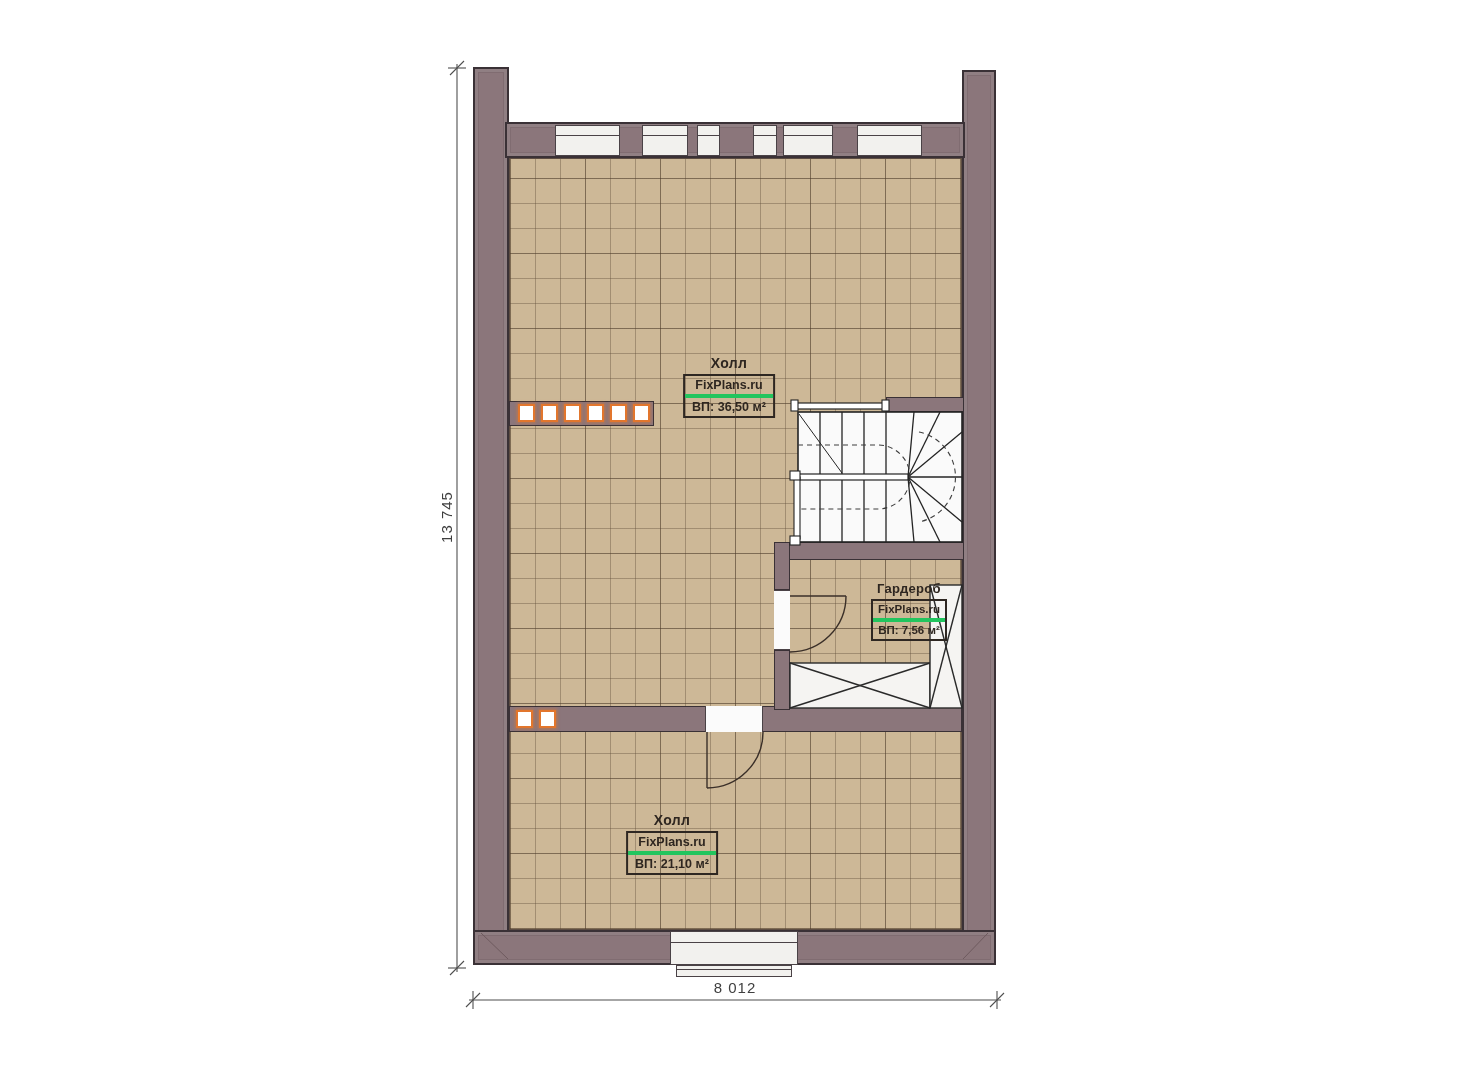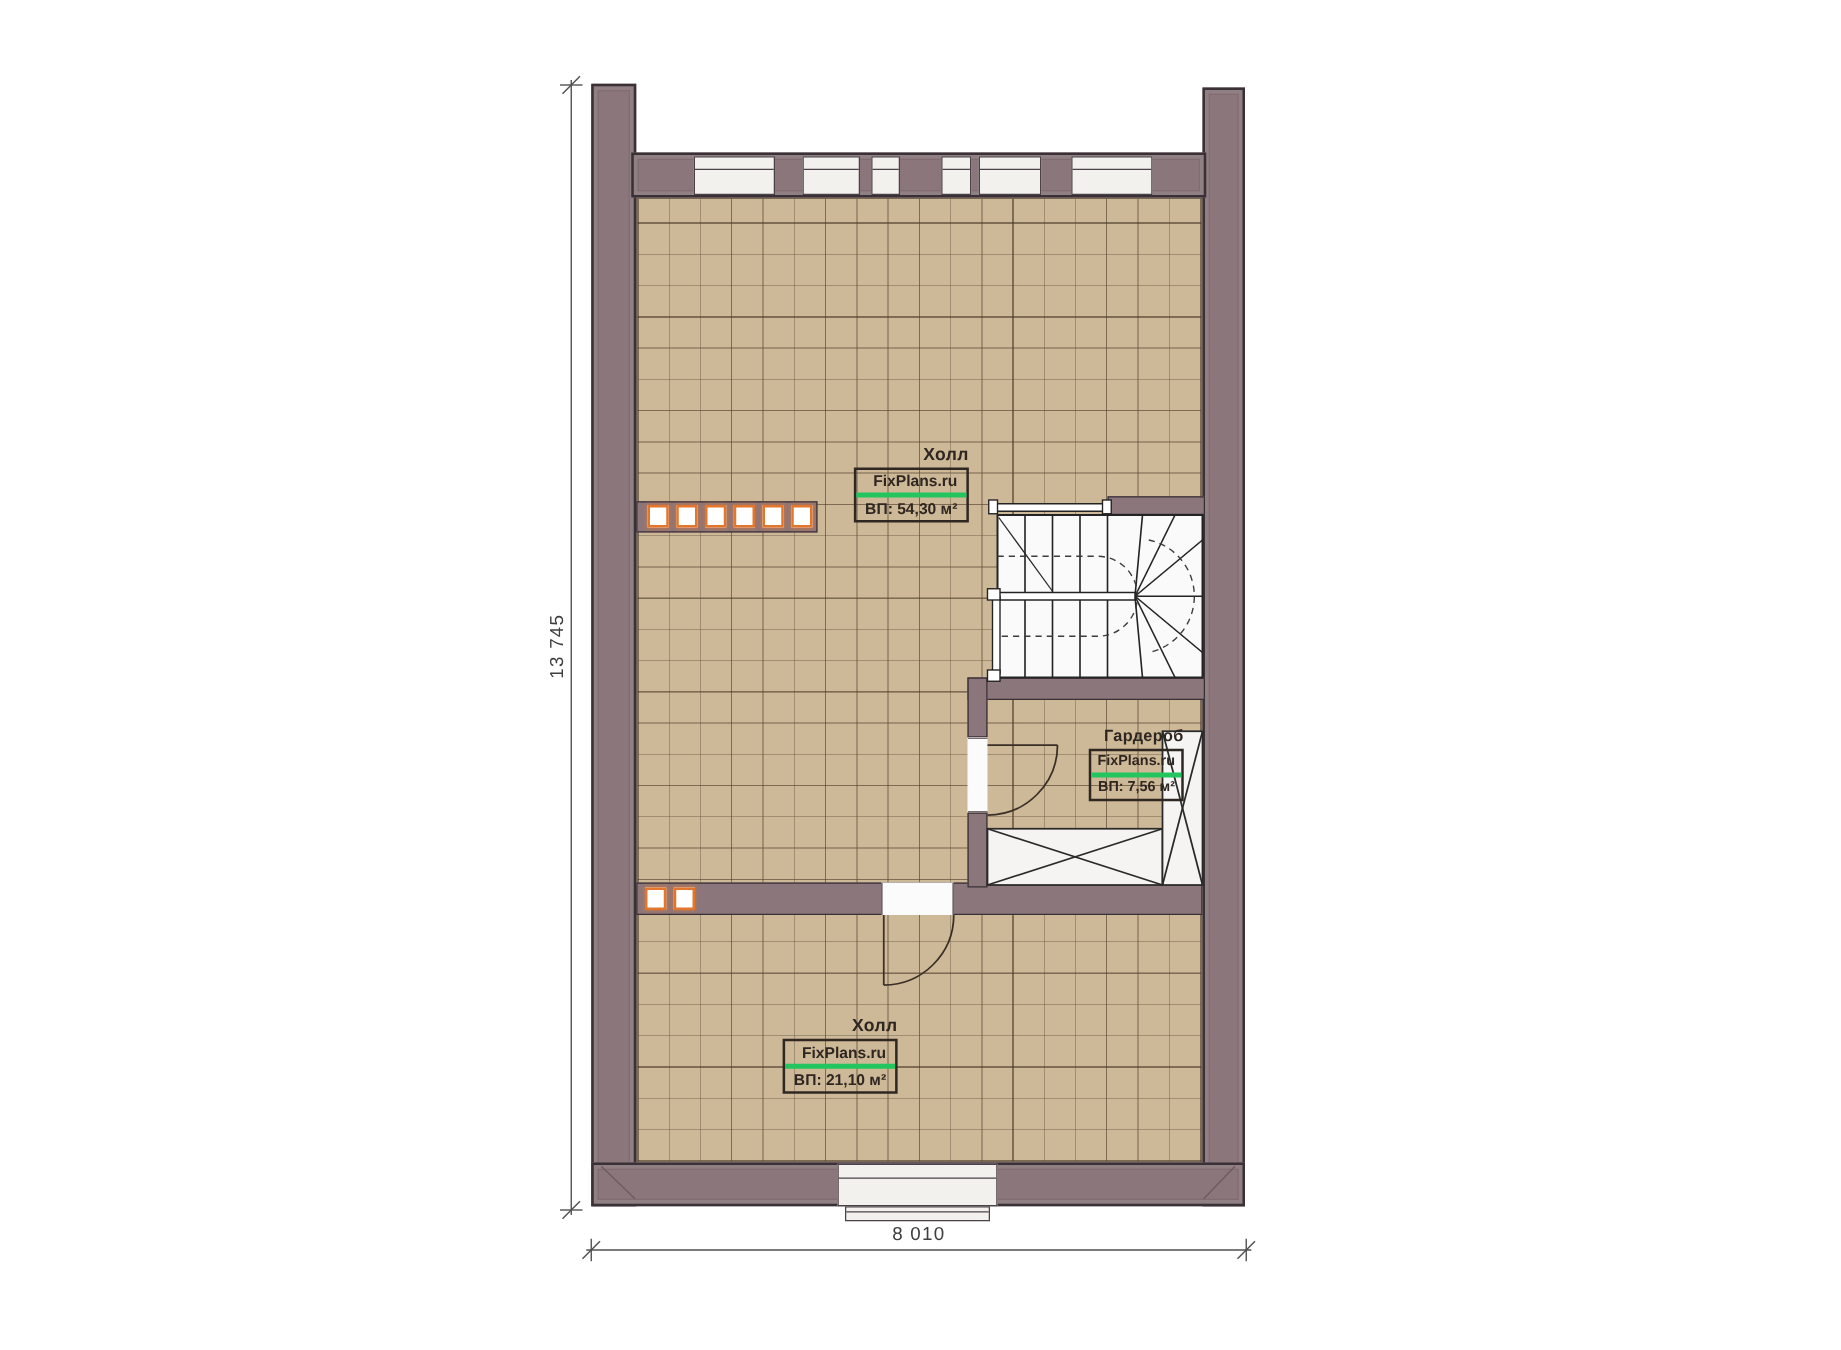--- a/index.html
+++ b/index.html
@@ -21,21 +21,21 @@
 
   .win{position:absolute;background:#f2f1ee;border:1px solid #4a4246;box-sizing:border-box;}
   .win::before{content:"";position:absolute;left:0;right:0;top:32%;height:1px;background:#4a4246;}
 
   .opening{position:absolute;background:#fbfbfb;box-sizing:border-box;}
 
   .glass-row{position:absolute;display:flex;gap:6px;align-items:center;}
   .glass{width:17px;height:18px;background:#ffffff;border:2.5px solid #e2762d;
          box-shadow:0 0 3px 1px rgba(230,120,40,.55);box-sizing:border-box;}
 
-  .room-label{position:absolute;text-align:right;color:#2e2620;z-index:30;}
+  .room-label{position:absolute;text-align:center;color:#2e2620;z-index:30;}
   .room-title{font-weight:700;font-size:14px;letter-spacing:.3px;margin-bottom:3px;white-space:nowrap;}
   .room-box{border:2px solid #2e2722;display:inline-block;background:transparent;}
   .room-box .row{padding:1px 7px;font-weight:700;font-size:12.5px;white-space:nowrap;line-height:16px;}
   .room-box .row:first-child{border-bottom:4px solid #22c55e;}
   .room-label.small .room-title{font-size:13px;}
   .room-label.small .room-box .row{font-size:11.5px;padding:1px 5px;line-height:15px;}
 
   .dim-label{position:absolute;color:#3f3f3f;font-size:15px;letter-spacing:1px;z-index:30;white-space:nowrap;}
 
   svg{position:absolute;left:0;top:0;z-index:20;pointer-events:none;}
@@ -158,21 +158,21 @@
       <line x1="473" y1="991" x2="473" y2="1009"></line>
       <line x1="990" y1="1007" x2="1004" y2="993"></line>
       <line x1="997" y1="991" x2="997" y2="1009"></line>
     </g>
   </svg>
 
   <div class="room-label" style="left:729px;top:355px;transform:translateX(-50%);">
     <div class="room-title">Холл</div>
     <div class="room-box">
       <div class="row">FixPlans.ru</div>
-      <div class="row">ВП: 54,30 м²</div>
+      <div class="row">ВП: 36,50 м²</div>
     </div>
   </div>
 
   <div class="room-label small" style="left:886px;top:581px;transform:translateX(-50%);padding-left:46px;">
     <div class="room-title">Гардероб</div>
     <div class="room-box">
       <div class="row">FixPlans.ru</div>
       <div class="row">ВП: 7,56 м²</div>
     </div>
   </div>
@@ -180,15 +180,15 @@
   <div class="room-label" style="left:672px;top:812px;transform:translateX(-50%);">
     <div class="room-title">Холл</div>
     <div class="room-box">
       <div class="row">FixPlans.ru</div>
       <div class="row">ВП: 21,10 м²</div>
     </div>
   </div>
 
   <div class="dim-label" style="left:446px;top:517px;transform:translate(-50%,-50%) rotate(-90deg);">13 745</div>
 
-  <div class="dim-label" style="left:735px;top:996px;transform:translate(-50%,-100%);">8 010</div>
+  <div class="dim-label" style="left:735px;top:996px;transform:translate(-50%,-100%);">8 012</div>
 
 </div>
 
 </body></html>

